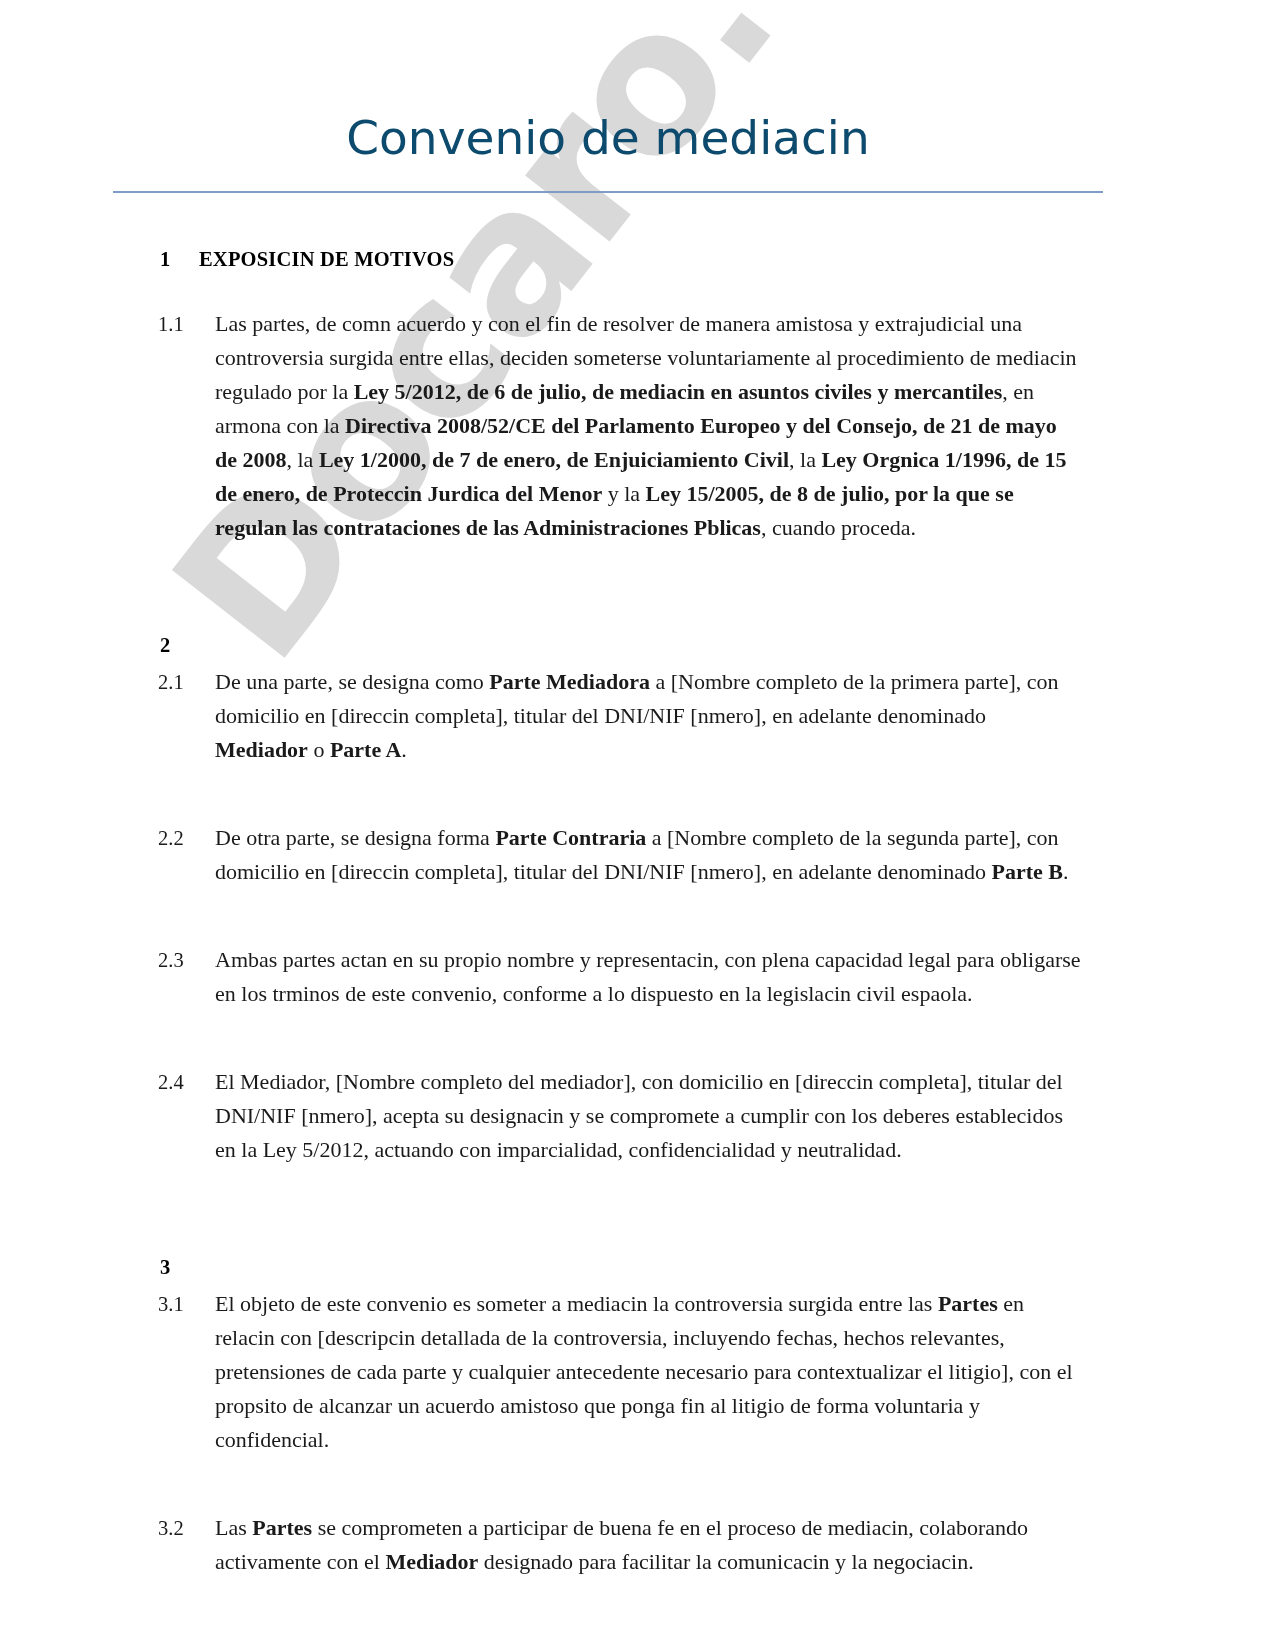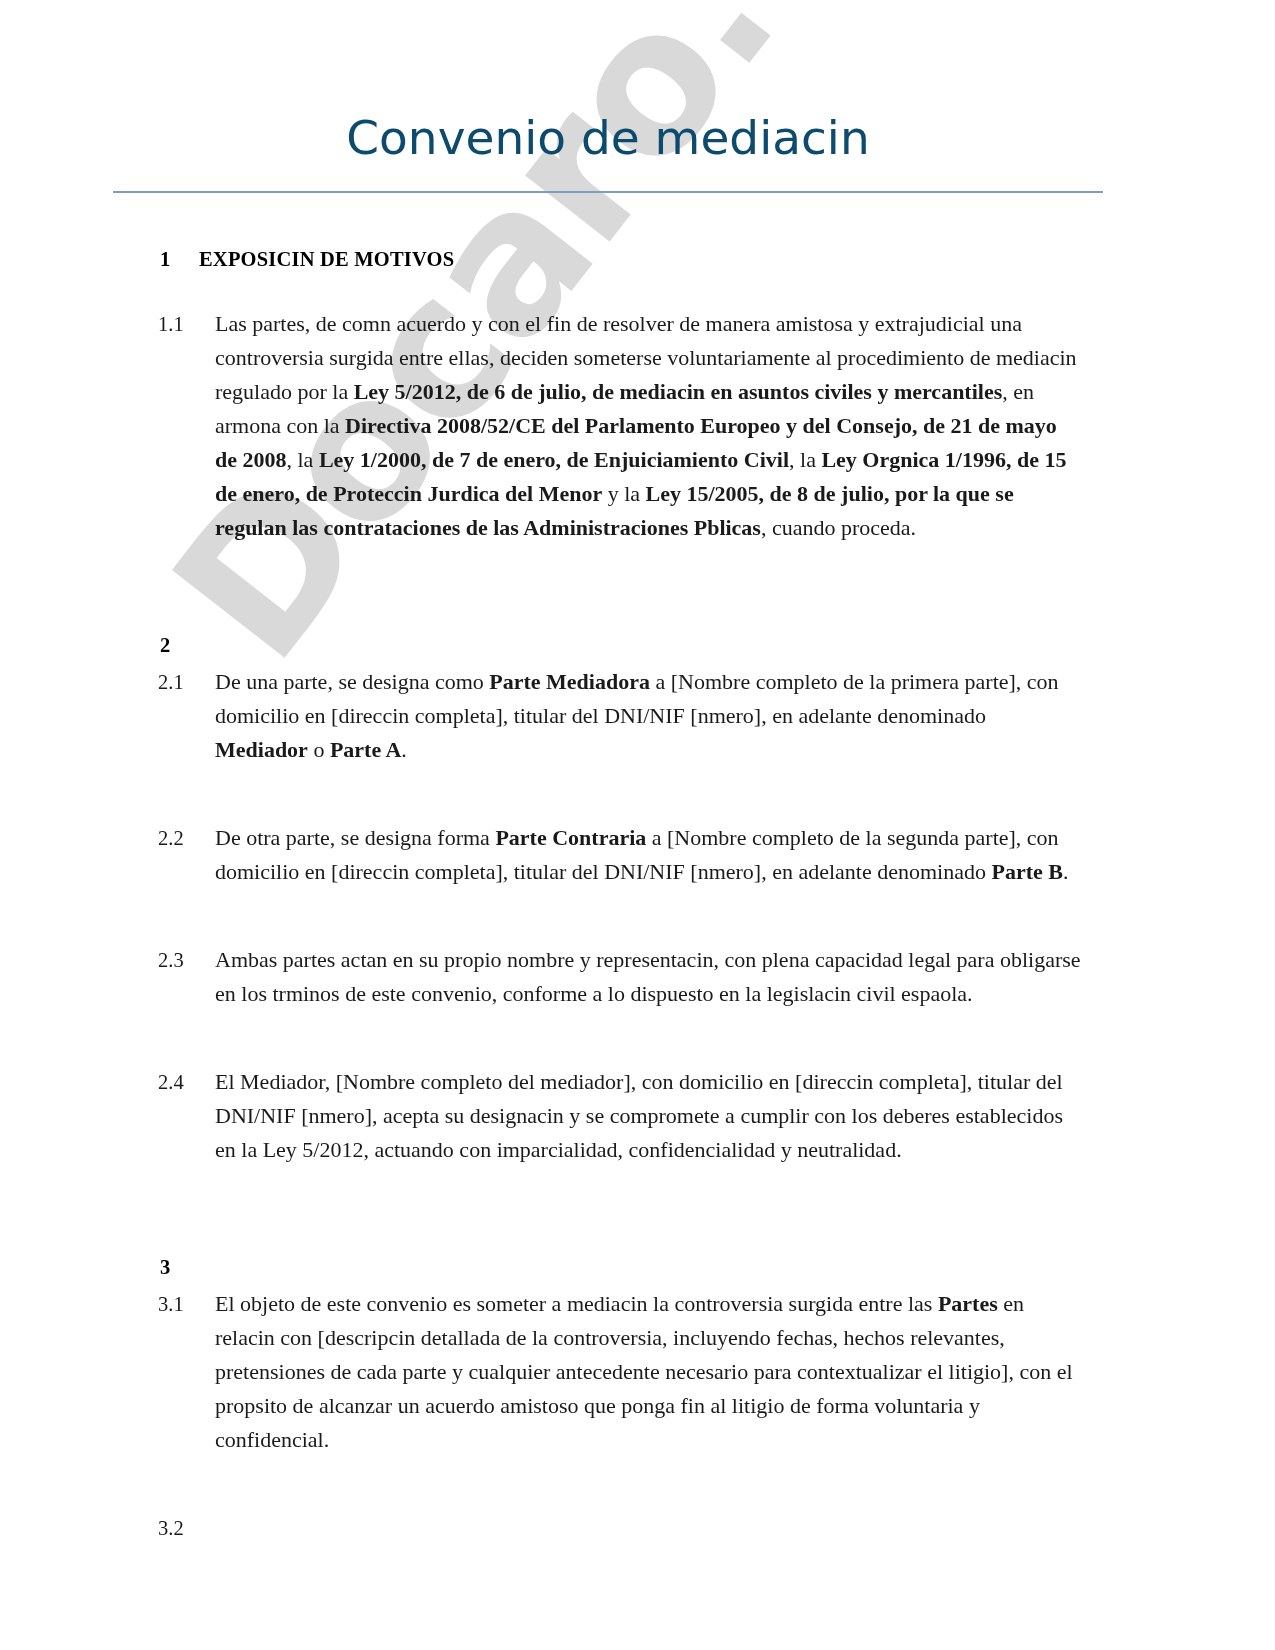--- a/index.html
+++ b/index.html
@@ -178,16 +178,17 @@
         <span class="num">3</span>
       </div>
       <div class="sp-after-h1"></div>
       <div class="clause">
         <span class="num">3.1</span>
         <span class="ctext"><span>El objeto de este convenio es someter a mediacin la controversia surgida entre las </span><b>Partes</b><span> en relacin con [descripcin detallada de la controversia, incluyendo fechas, hechos relevantes, pretensiones de cada parte y cualquier antecedente necesario para contextualizar el litigio], con el propsito de alcanzar un acuerdo amistoso que ponga fin al litigio de forma voluntaria y confidencial.</span></span>
       </div>
       <div class="sp-block-md"></div>
       <div class="clause">
         <span class="num">3.2</span>
+        <span class="ctext"><span>Las </span><b>Partes</b><span> se comprometen a participar de buena fe en el proceso de mediacin, colaborando activamente con el </span><b>Mediador</b><span> designado para facilitar la comunicacin y la negociacin.</span></span>
       </div>
     </div>
 
 </div>
 
 </body></html>

